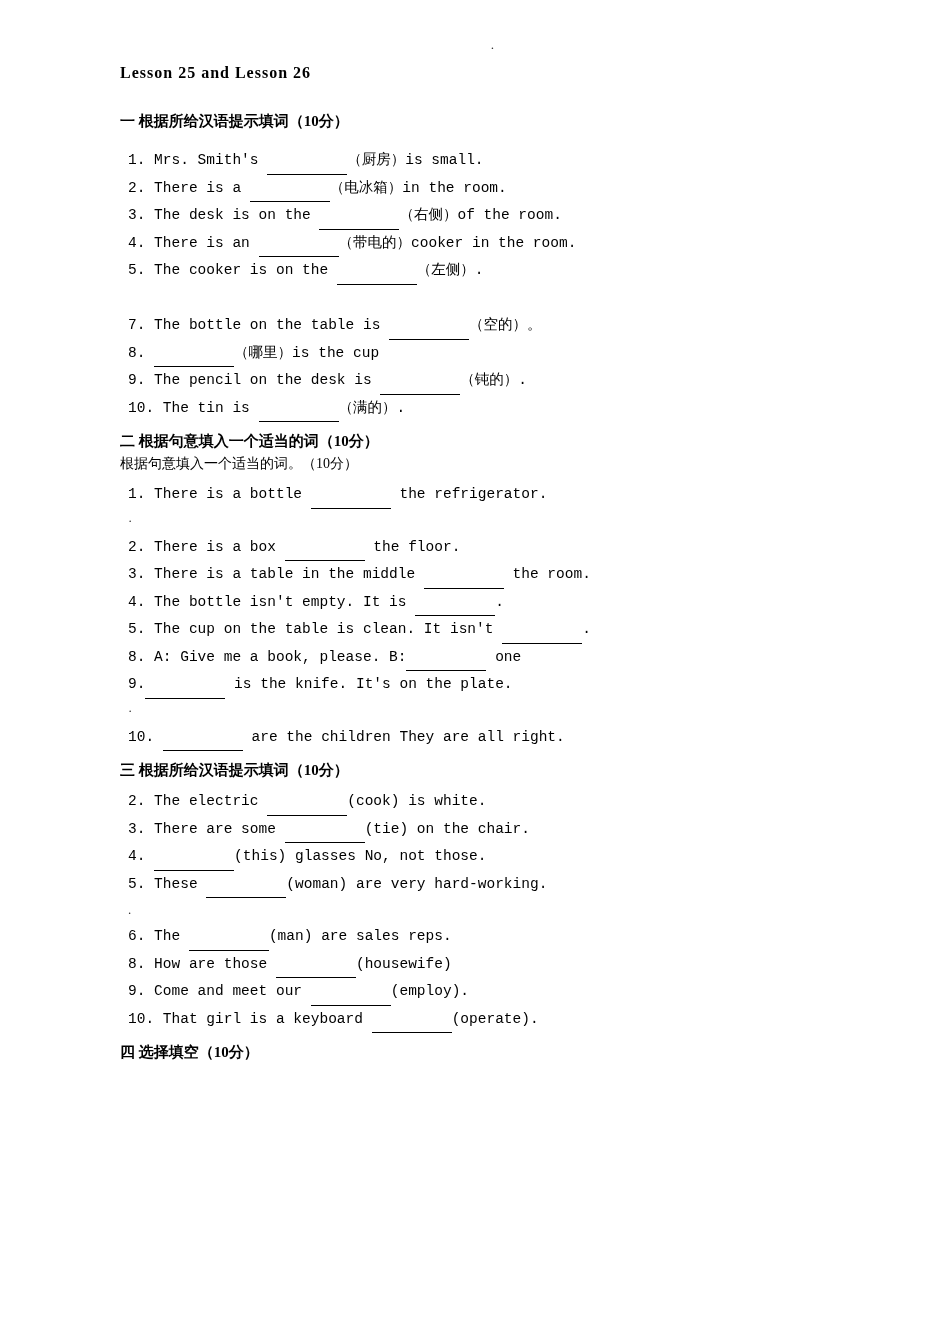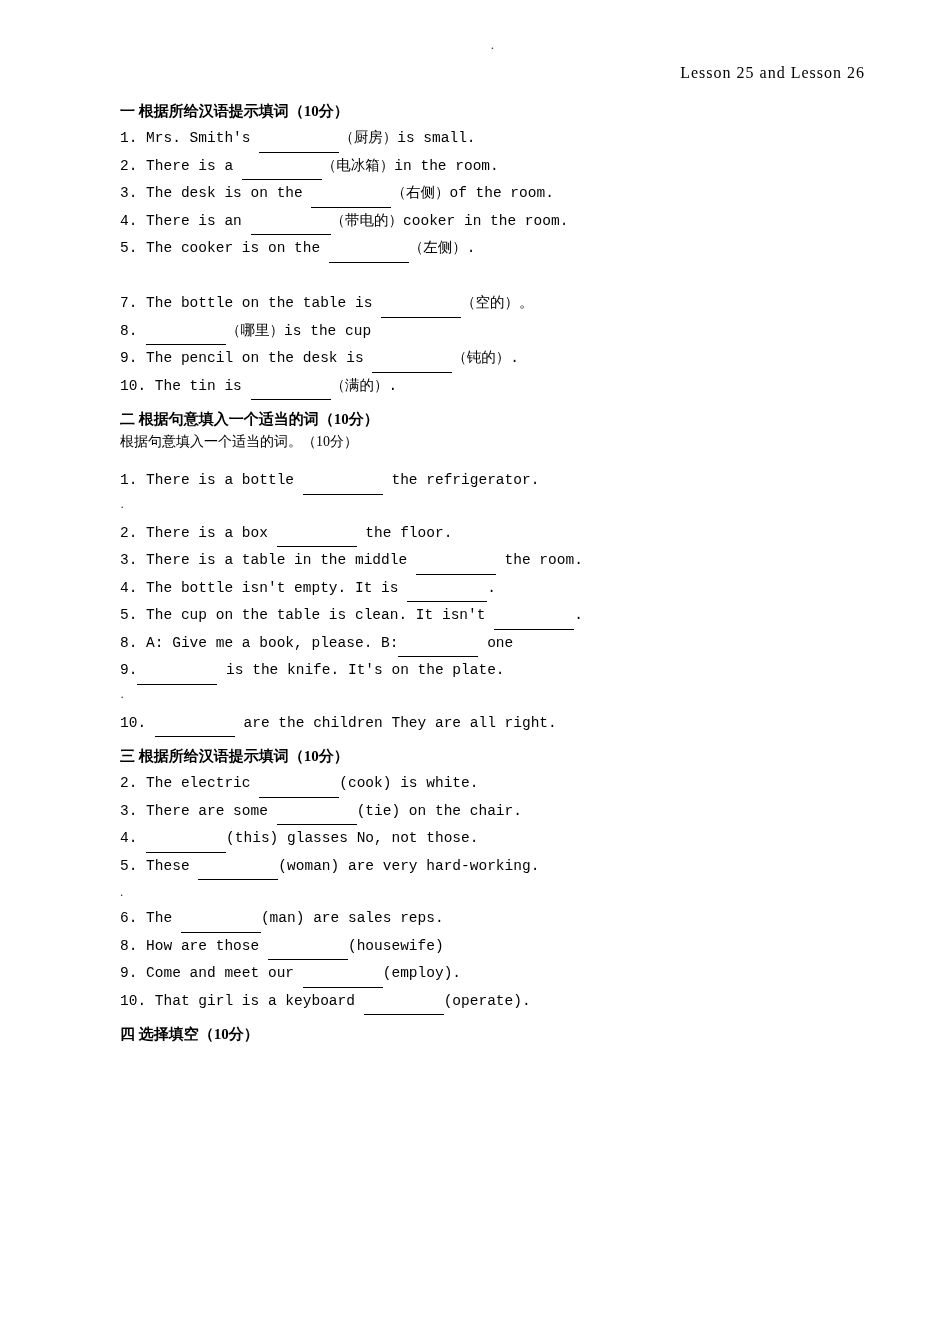--- a/index.html
+++ b/index.html
@@ -22,41 +22,41 @@
       padding: 40px 80px 40px 120px;
       position: relative;
     }
     .top-mark {
       text-align: center;
       font-size: 13px;
       margin-bottom: 8px;
       color: #333;
     }
     .title {
-      text-align: right;
-      font-weight: normal;
+      text-align: left;
+      font-weight: bold;
       font-size: 16px;
-      margin-bottom: 20px;
+      margin-bottom: 30px;
       letter-spacing: 1px;
     }
     .section-header {
       font-size: 15px;
       font-weight: bold;
       margin-top: 16px;
-      margin-bottom: 4px;
+      margin-bottom: 16px;
       color: #000;
     }
     .section-sub {
       font-size: 14px;
-      margin-bottom: 16px;
+      margin-bottom: 8px;
       color: #000;
     }
     .question-list {
       list-style: none;
-      margin: 0;
+      margin: 8px;
       padding: 0;
     }
     .question-list li {
       font-size: 14.5px;
       line-height: 1.9;
       color: #000;
       font-family: 'Courier New', Courier, monospace;
     }
     .blank {
       display: inline-block;

